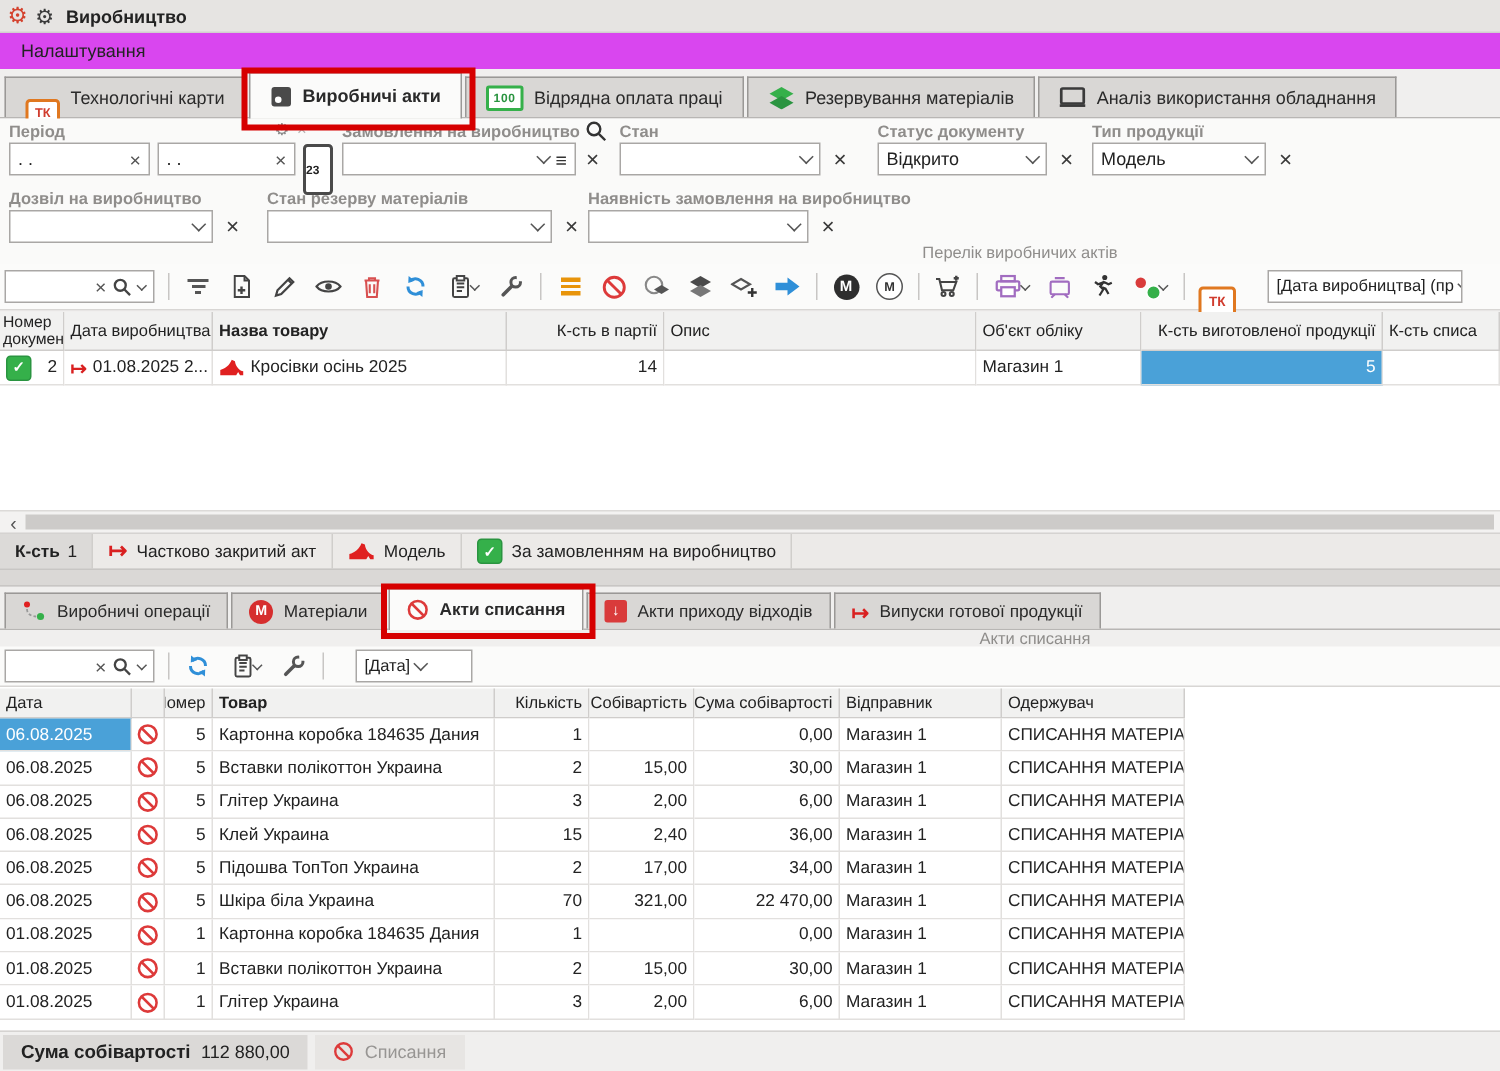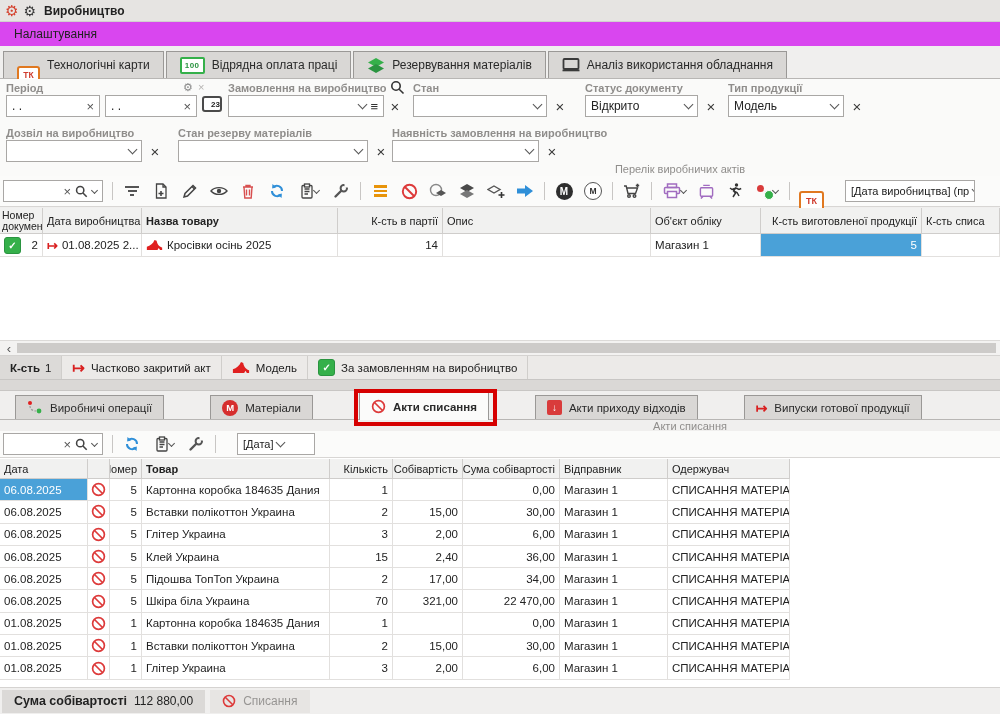--- a/index.html
+++ b/index.html
@@ -11,21 +11,21 @@
   .titlebar{top:0;height:22px;background:#e6e4e2;border-bottom:1px solid #d2d0ce;
     display:flex;align-items:center;gap:5px;padding-left:5px;}
   .gear-red{color:#d4422e;font-size:15px;line-height:1;}
   .gear-dark{color:#3a3a3a;font-size:14px;line-height:1;}
   .wtitle{font-weight:bold;font-size:12px;margin-left:3px;}
   .menubar{top:22px;height:24px;background:#d946ef;display:flex;align-items:center;padding-left:8px;}
   .menuitem{padding:2px 6px;font-size:12px;}
 
   
   .tabbar1{top:46px;height:33px;display:flex;align-items:flex-end;padding-left:3px;border-bottom:1px solid #b8b6b4;}
-  .tabbar2{top:391px;height:29px;display:flex;align-items:flex-end;padding-left:15px;border-bottom:1px solid #b8b6b4;gap:44px;}
+  .tabbar2{top:391px;height:29px;display:flex;align-items:flex-end;padding-left:3px;border-bottom:1px solid #b8b6b4;}
   .tab{position:relative;display:flex;align-items:center;gap:7px;padding:0 13px;
     background:#d9d7d5;border:1px solid #9a9896;border-bottom:none;margin-right:2px;
     height:26px;font-size:12px;white-space:nowrap;color:#2a2a2a;}
   .tabbar2 .tab{height:23px;font-size:11.5px;padding:0 11px;}
   .tab.active{background:#fbfbfa;font-weight:bold;height:30px;margin-bottom:-1px;z-index:2;}
   .tabbar2 .tab.active{height:27px;}
   .ann{position:absolute;border:4px solid #d60000;z-index:8;pointer-events:none;}
   .ann1{left:-6px;right:-10px;top:-4px;bottom:-8px;}
   .ann2{left:-6px;right:-9px;top:-4px;bottom:-6px;}
 
@@ -55,22 +55,22 @@
   .field{position:absolute;height:22px;box-sizing:border-box;border:1px solid #a9a7a5;background:#fff;
     display:flex;align-items:center;padding:0 5px;font-size:12px;color:#222;gap:4px;}
   .field .val{flex:1;overflow:hidden;white-space:nowrap;}
   .chev{width:6px;height:6px;border-right:1.6px solid #555;border-bottom:1.6px solid #555;
     transform:rotate(45deg);margin-top:-3px;flex:none;}
   .chev.sm{width:4px;height:4px;margin-top:-2px;}
   .listglyph{font-size:13px;color:#333;flex:none;line-height:1;}
   .xin{font-size:13px;color:#555;flex:none;line-height:1;}
   .clrx{position:absolute;width:16px;height:22px;display:flex;align-items:center;justify-content:center;
     font-size:15px;color:#3a3a3a;}
-  .cal{position:absolute;width:20px;height:16px;box-sizing:border-box;border:2px solid #4a4a4a;border-radius:3px;
-    background:#fff;display:flex;align-items:center;justify-content:flex-end;font-size:8px;font-weight:bold;}
+  .cal{position:absolute;width:20px;height:34px;box-sizing:border-box;border:2px solid #4a4a4a;border-radius:3px;
+    background:#fff;display:flex;align-items:center;justify-content:flex-start;font-size:8px;font-weight:bold;}
   .minignome{position:absolute;font-size:11px;color:#888;line-height:1;}
   .caption{position:absolute;font-size:11px;color:#8f8d8b;text-align:center;}
 
   
   .toolbar{display:flex;align-items:center;gap:9px;padding-left:3px;background:#fbfbfa;border-bottom:1px solid #d8d6d4;}
   .toolbar1{top:176px;height:31px;}
   .toolbar2{top:431px;height:27px;}
   .searchbox{width:100px;height:22px;box-sizing:border-box;border:1px solid #a9a7a5;background:#fff;
     display:flex;align-items:center;justify-content:flex-end;gap:4px;padding:0 5px;flex:none;}
   .vsep{width:1px;height:18px;background:#c8c6c4;flex:none;}
@@ -137,20 +137,28 @@
 
   <div class="band menubar">
     <span class="menuitem">Налаштування</span>
   </div>
 
   <div class="band tabbar1">
     <div class="tab">
       <span class="tk-badge">ТК</span>
       <span>Технологічні карти</span>
     </div>
+    <div class="tab active">
+      <svg width="15" height="15" viewBox="0 0 15 15">
+          <rect x="1" y="1" width="13" height="13" rx="2" fill="#4a4a4a"></rect>
+          <circle cx="5.5" cy="9.5" r="2.2" fill="#fff"></circle>
+        </svg>
+      <span>Виробничі акти</span>
+      <div class="ann ann1"></div>
+    </div>
     <div class="tab">
       <span class="badge100">100</span>
       <span>Відрядна оплата праці</span>
     </div>
     <div class="tab">
       <svg width="18" height="15" viewBox="0 0 18 15">
           <polygon points="9,0 17,4.5 9,9 1,4.5" fill="#35b04a"></polygon>
           <polygon points="9,6 17,10.5 9,15 1,10.5" fill="#2a9440"></polygon>
         </svg>
       <span>Резервування матеріалів</span>

